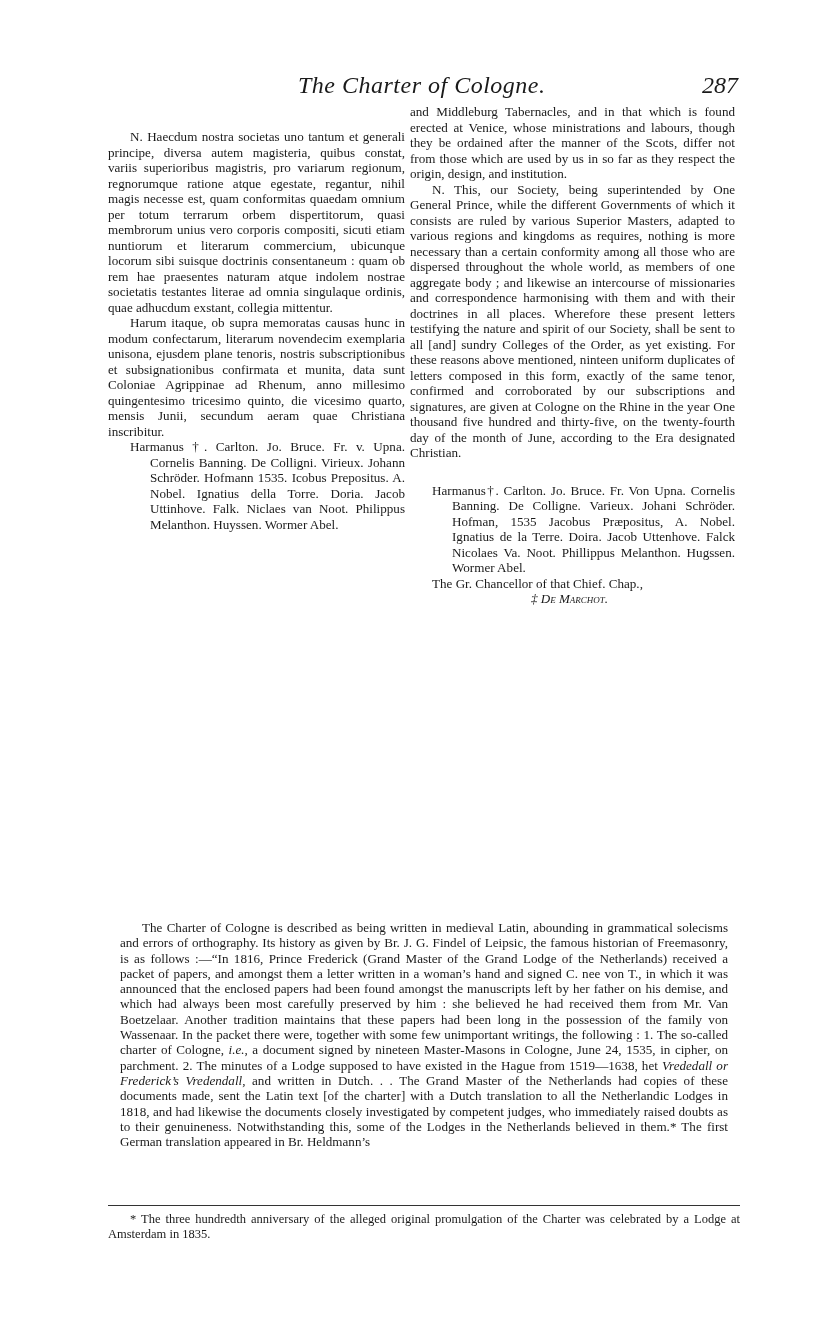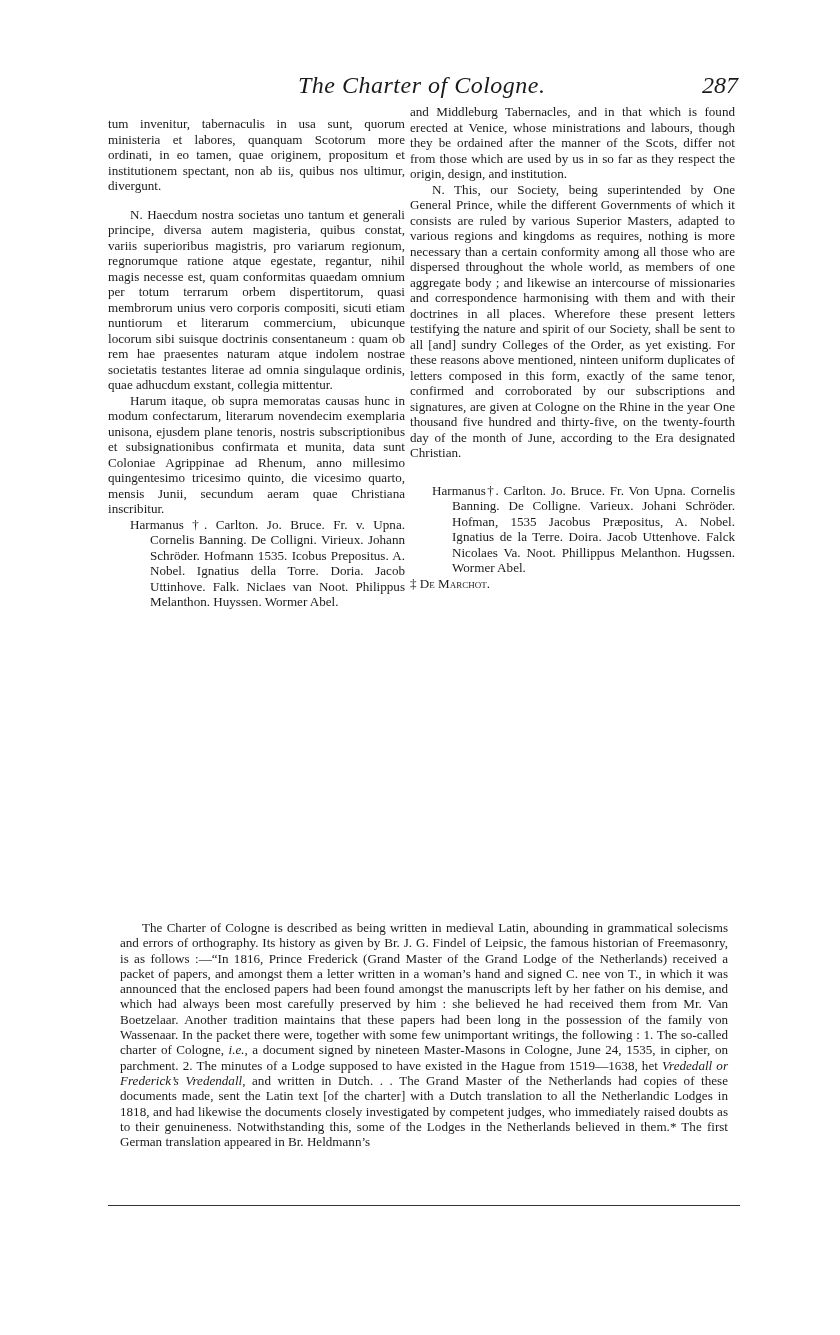--- a/index.html
+++ b/index.html
@@ -13,21 +13,21 @@
 
     .col { position: absolute; font-family: "Liberation Serif", serif; font-size: 13.1px; line-height: 15.5px;
            text-align: justify; }
     .col p { margin: 0; }
     .left-col { left: 108px; top: 116px; width: 297px; }
     .right-col { left: 410px; top: 104px; width: 325px; }
     .indent { text-indent: 22px; }
     .gap { height: 13px; }
     .hang { padding-left: 42px; text-indent: -20px; margin-top: 4px; }
     .right-sig { padding-left: 42px; text-indent: -20px; margin-top: 0; }
-    .signer { text-align: left; padding-right: 6px; font-variant: small-caps; }
+    .signer { text-align: center; padding-right: 6px; font-variant: small-caps; font-style: italic; }
 
     .body-text { position: absolute; left: 108px; top: 908px; width: 632px;
                  font-family: "Liberation Serif", serif; font-size: 13.1px; line-height: 15.3px; text-align: justify; }
     .body-text p { margin: 12px; text-indent: 22px; }
     .rule { position: absolute; left: 108px; top: 1205px; width: 632px; height: 0; border-top: 1.5px solid #333; }
     .footnote { position: absolute; left: 108px; top: 1212px; width: 632px;
                 font-family: "Liberation Serif", serif; font-size: 12.5px; line-height: 14.5px; text-align: justify; }
     .footnote p { margin: 0; text-indent: 22px; }
     em { font-style: italic; }
   </style>
@@ -35,35 +35,38 @@
 <body>
 
 <div class="page">
 
   <div class="running-head">
     <span class="running-title">The Charter of Cologne.</span>
     <span class="page-number">287</span>
   </div>
 
   <div class="col left-col">
-    <p>tum invenitur, tabernaculis in usa sunt, quorum ministeria et labores, quanquam Scotorum more ordinati, in eo tamen, quae originem, propositum et institutionem spectant, non ab iis, quibus nos ultimur, divergunt.</p>
     <div class="gap"></div>
     <p class="indent">N. Haecdum nostra societas uno tantum et generali principe, diversa autem magisteria, quibus constat, variis superioribus magistris, pro variarum regionum, regnorumque ratione atque egestate, regantur, nihil magis necesse est, quam conformitas quaedam omnium per totum terrarum orbem dispertitorum, quasi membrorum unius vero corporis compositi, sicuti etiam nuntiorum et literarum commercium, ubicunque locorum sibi suisque doctrinis consentaneum : quam ob rem hae praesentes naturam atque indolem nostrae societatis testantes literae ad omnia singulaque ordinis, quae adhucdum exstant, collegia mittentur.</p>
     <p class="indent">Harum itaque, ob supra memoratas causas hunc in modum confectarum, literarum novendecim exemplaria unisona, ejusdem plane tenoris, nostris subscriptionibus et subsignationibus confirmata et munita, data sunt Coloniae Agrippinae ad Rhenum, anno millesimo quingentesimo tricesimo quinto, die vicesimo quarto, mensis Junii, secundum aeram quae Christiana inscribitur.</p>
     <p class="hang">Harmanus †. Carlton. Jo. Bruce. Fr. v. Upna. Cornelis Banning. De Colligni. Virieux. Johann Schröder. Hofmann 1535. Icobus Prepositus. A. Nobel. Ignatius della Torre. Doria. Jacob Uttinhove. Falk. Niclaes van Noot. Philippus Melanthon. Huyssen. Wormer Abel.</p>
   </div>
 
   <div class="col right-col">
     <p>and Middleburg Tabernacles, and in that which is found erected at Venice, whose ministrations and labours, though they be ordained after the manner of the Scots, differ not from those which are used by us in so far as they respect the origin, design, and institution.</p>
     <p class="indent">N. This, our Society, being superintended by One General Prince, while the different Governments of which it consists are ruled by various Superior Masters, adapted to various regions and kingdoms as requires, nothing is more necessary than a certain conformity among all those who are dispersed throughout the whole world, as members of one aggregate body ; and likewise an intercourse of missionaries and correspondence harmonising with them and with their doctrines in all places. Wherefore these present letters testifying the nature and spirit of our Society, shall be sent to all [and] sundry Colleges of the Order, as yet existing. For these reasons above mentioned, ninteen uniform duplicates of letters composed in this form, exactly of the same tenor, confirmed and corroborated by our subscriptions and signatures, are given at Cologne on the Rhine in the year One thousand five hundred and thirty-five, on the twenty-fourth day of the month of June, according to the Era designated Christian.</p>
     <div style="height:22px"></div>
     <p class="right-sig">Harmanus†. Carlton. Jo. Bruce. Fr. Von Upna. Cornelis Banning. De Colligne. Varieux. Johani Schröder. Hofman, 1535 Jacobus Præpositus, A. Nobel. Ignatius de la Terre. Doira. Jacob Uttenhove. Falck Nicolaes Va. Noot. Phillippus Melanthon. Hugssen. Wormer Abel.</p>
+    <p class="indent">The Gr. Chancellor of that Chief. Chap.,</p>
     <p class="signer">‡ De Marchot.</p>
   </div>
 
   <div class="body-text">
     <p><span>The Charter of Cologne is described as being written in medieval Latin, abounding in grammatical solecisms and errors of orthography. Its history as given by Br. J. G. Findel of Leipsic, the famous historian of Freemasonry, is as follows :—“In 1816, Prince Frederick (Grand Master of the Grand Lodge of the Netherlands) received a packet of papers, and amongst them a letter written in a woman’s hand and signed C. nee von T., in which it was announced that the enclosed papers had been found amongst the manuscripts left by her father on his demise, and which had always been most carefully preserved by him : she believed he had received them from Mr. Van Boetzelaar. Another tradition maintains that these papers had been long in the possession of the family von Wassenaar. In the packet there were, together with some few unimportant writings, the following : 1. The so-called charter of Cologne, </span><em>i.e.</em><span>, a document signed by nineteen Master-Masons in Cologne, June 24, 1535, in cipher, on parchment. 2. The minutes of a Lodge supposed to have existed in the Hague from 1519—1638, het </span><em>Vrededall or Frederick’s Vredendall</em><span>, and written in Dutch. . . The Grand Master of the Netherlands had copies of these documents made, sent the Latin text [of the charter] with a Dutch translation to all the Netherlandic Lodges in 1818, and had likewise the documents closely investigated by competent judges, who immediately raised doubts as to their genuineness. Notwithstanding this, some of the Lodges in the Netherlands believed in them.* The first German translation appeared in Br. Heldmann’s</span></p>
   </div>
 
   <div class="rule"></div>
 
+  <div class="footnote">
+    <p>* The three hundredth anniversary of the alleged original promulgation of the Charter was celebrated by a Lodge at Amsterdam in 1835.</p>
+  </div>
 
 </div>
 
 </body></html>

